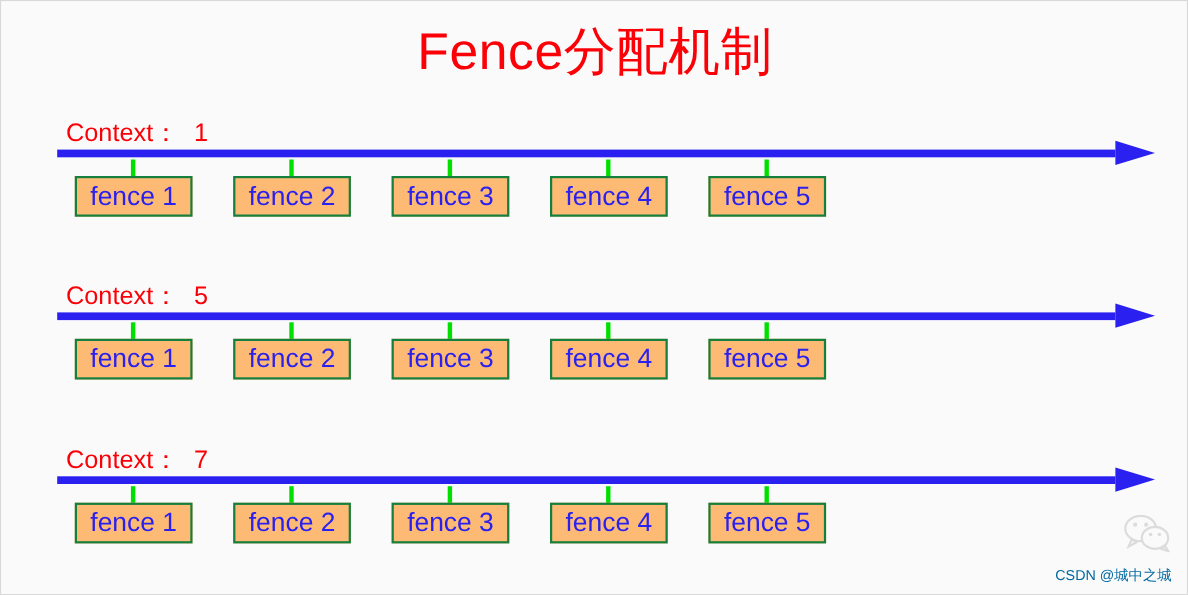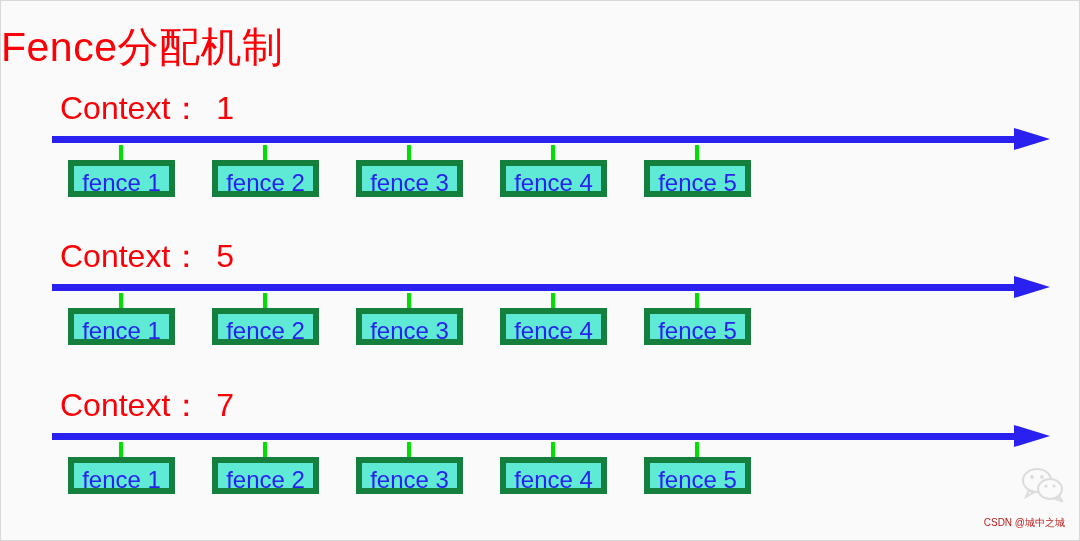--- a/index.html
+++ b/index.html
@@ -19,40 +19,40 @@
     box-sizing: border-box;
     overflow: hidden;
   }
 
   
   #title {
     position: absolute;
     left: 0;
     top: 22px;
     width: 1080px;
-    text-align: left;
+    text-align: center;
     color: #fb0007;
-    font-size: 41px;
+    font-size: 47px;
     line-height: 48px;
     letter-spacing: 0.5px;
     white-space: nowrap;
   }
 
   
   .row {
     position: absolute;
     left: 0;
     width: 1080px;
   }
   .ctx-label {
     position: absolute;
     left: 59px;
-    top: 0;
+    top: 12px;
     color: #fb0007;
-    font-size: 32px;
+    font-size: 23px;
     line-height: 34px;
     white-space: nowrap;
   }
   .ctx-label .ctx-num {
     display: inline-block;
     margin-left: 14px;
   }
 
   
   .timeline {
@@ -103,22 +103,22 @@
     height: 0;
     border-left: 7px solid transparent;
     border-right: 7px solid transparent;
     border-top: 11px solid #00e000;
   }
 
   
   .fence {
     position: absolute;
     height: 37px;
-    background: #5eead4;
-    border: 6px solid #15803d;
+    background: #fdba74;
+    border: 2px solid #15803d;
     box-sizing: border-box;
     color: #2a20f0;
     font-size: 24px;
     line-height: 33px;
     text-align: center;
     white-space: nowrap;
   }
 
   
   #watermark {
@@ -135,22 +135,22 @@
     color: #b9b9b9;
     font-size: 25px;
     line-height: 30px;
     white-space: nowrap;
     letter-spacing: 1px;
   }
   #csdn-credit {
     position: absolute;
     right: 14px;
     bottom: 8px;
-    color: #b91c1c;
-    font-size: 10px;
+    color: #0369a1;
+    font-size: 13px;
     line-height: 18px;
     white-space: nowrap;
   }
 </style>
 </head>
 <body>
 
 <div id="canvas">
 
   <div id="title">Fence分配机制</div>

